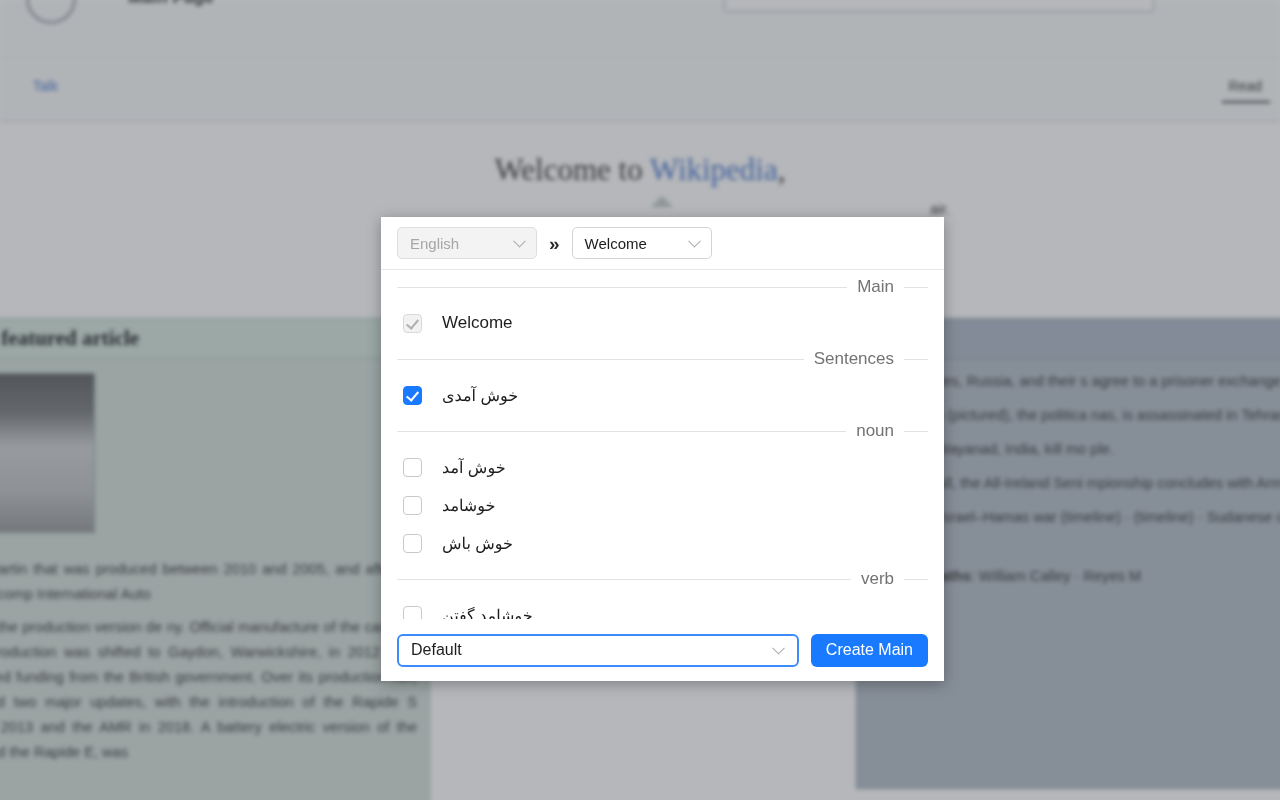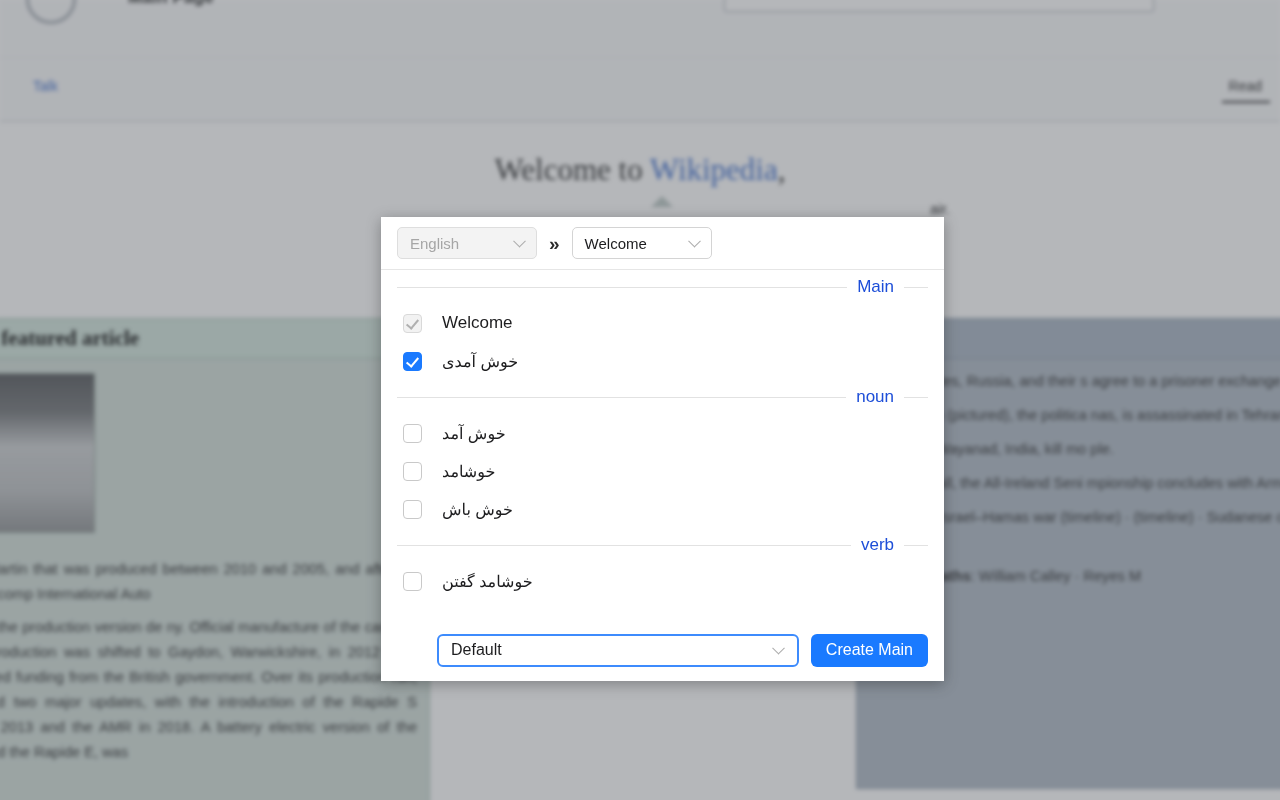--- a/index.html
+++ b/index.html
@@ -185,21 +185,21 @@
   }
 
   .sec-divider {
     display: flex; align-items: center;
     height: 34px;
     gap: 10px;
   }
   .sec-divider .line-long { flex: 1 1 auto; height: 1px; background: #e2e2e2; }
   .sec-divider .line-short { width: 24px; height: 1px; background: #e2e2e2; flex: none; }
   .sec-label {
-    font-size: 17px; color: #1d4ed8; flex: none;
+    font-size: 17px; color: #737373; flex: none;
   }
 
   .cb-row {
     display: flex; align-items: center;
     height: 38px;
     gap: 20px;
     padding-left: 6px;
   }
   .cb {
     width: 19px; height: 19px;
@@ -249,21 +249,21 @@
   }
   .deck-select {
     position: relative;
     flex: 1 1 auto;
     height: 33px;
     border: 2px solid #3d8bfd;
     border-radius: 6px;
     background: #fff;
     display: flex; align-items: center;
     padding: 0 32px 0 12px;
-    font-size: 16px; color: #1d1d1f; margin-left: 40px;
+    font-size: 16px; color: #1d1d1f;
   }
   .deck-select .chev { right: 14px; }
   .create-btn {
     flex: none;
     height: 33px;
     padding: 0 15px;
     background: #1a7aff;
     border: none; border-radius: 6px;
     color: #fff; font-size: 16px;
     font-family: "Liberation Sans", sans-serif;
@@ -345,20 +345,25 @@
   <div class="popup-list" id="translation-list">
       <div class="sec-divider">
         <span class="line-long"></span>
         <span class="sec-label">Main</span>
         <span class="line-short"></span>
       </div>
       <div class="cb-row">
         <span class="cb checked disabled"></span>
         <span class="cb-label">Welcome</span>
       </div>
+      <div class="sec-divider">
+        <span class="line-long"></span>
+        <span class="sec-label">Sentences</span>
+        <span class="line-short"></span>
+      </div>
       <div class="cb-row">
         <span class="cb checked"></span>
         <span class="cb-label rtl">خوش آمدی</span>
       </div>
       <div class="sec-divider">
         <span class="line-long"></span>
         <span class="sec-label">noun</span>
         <span class="line-short"></span>
       </div>
       <div class="cb-row">

